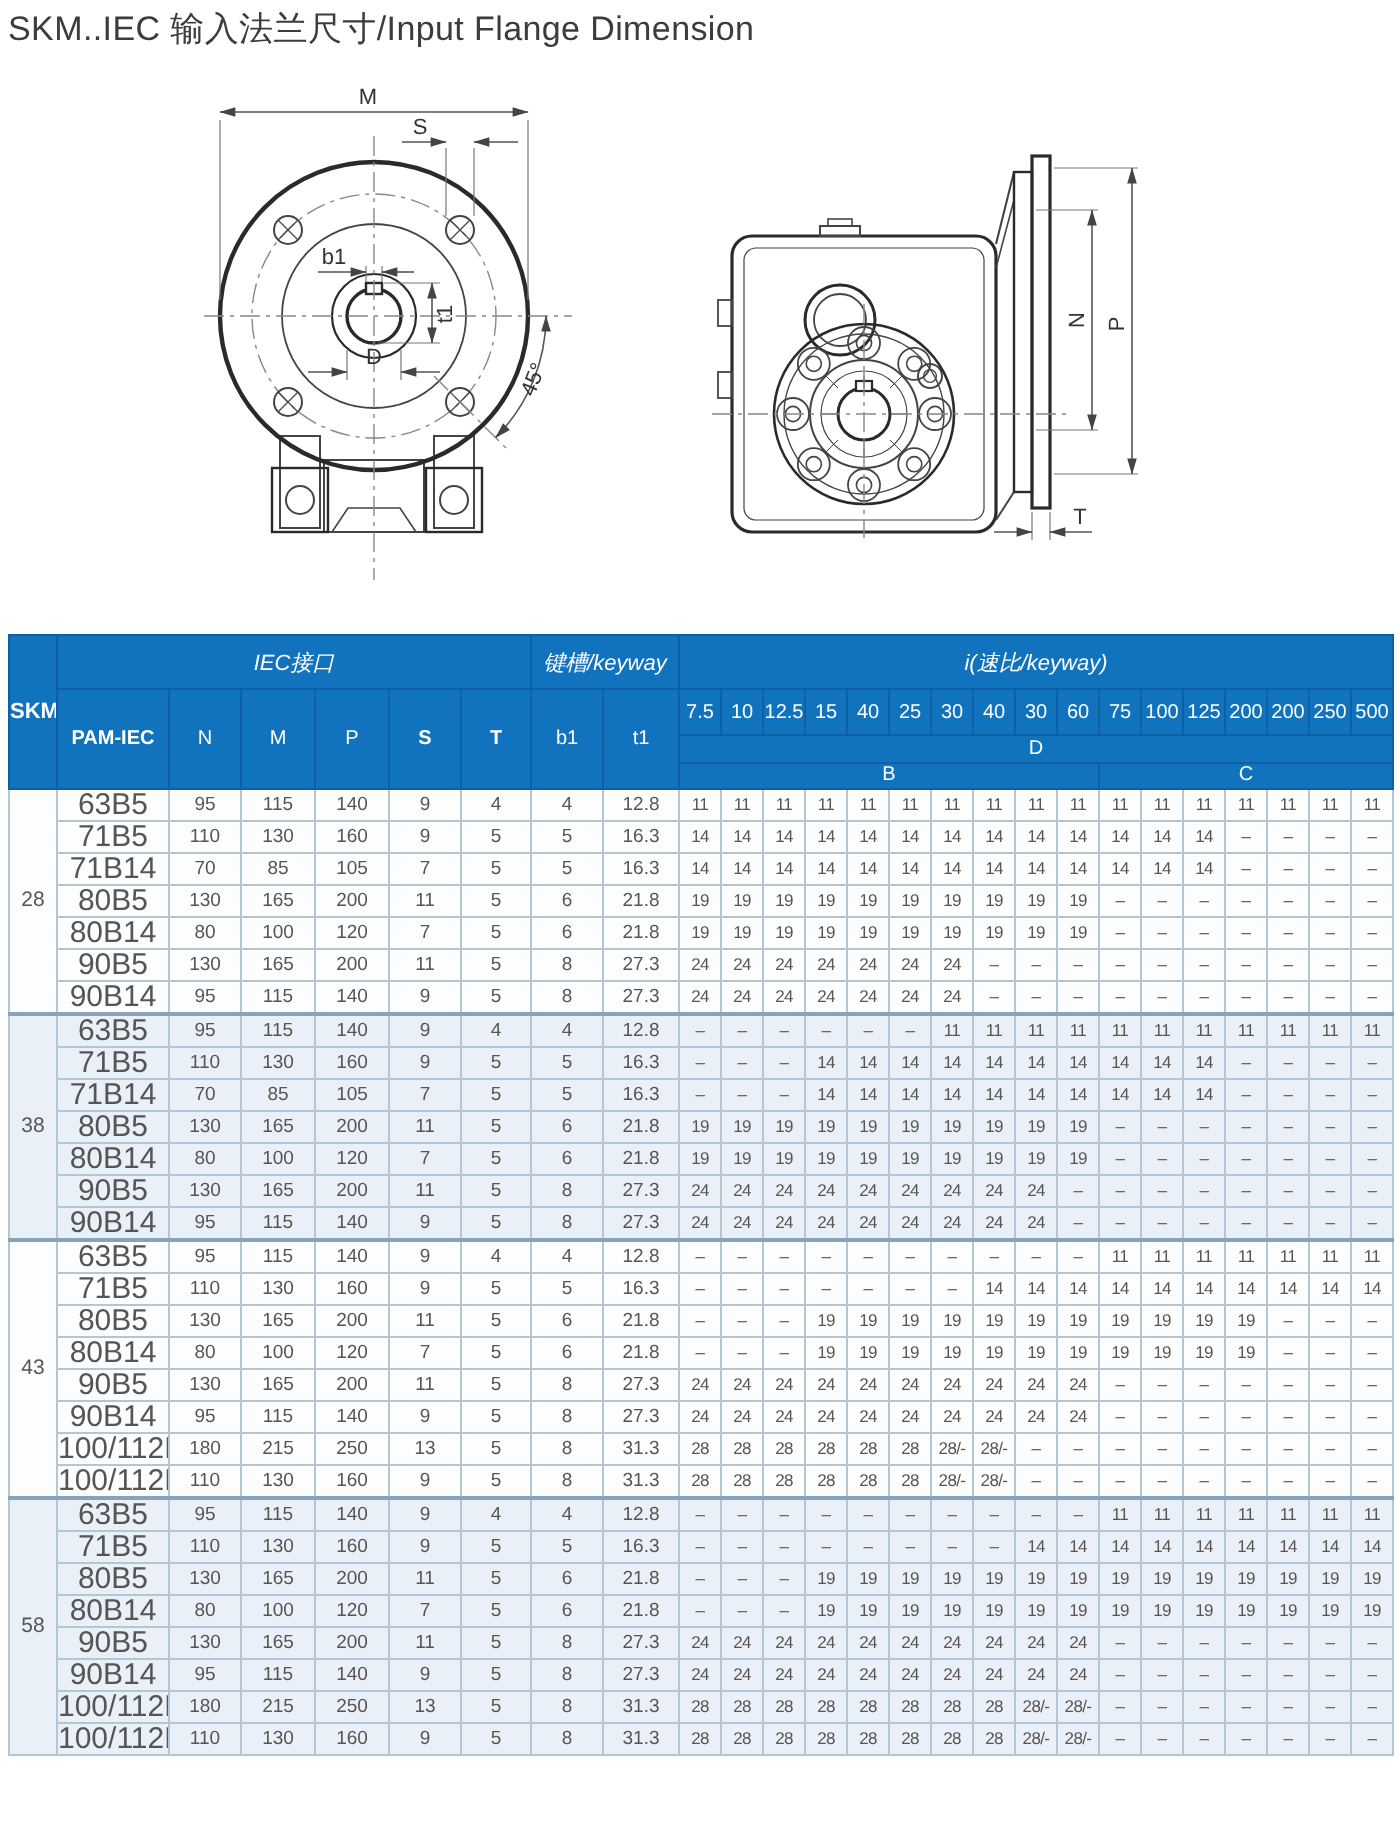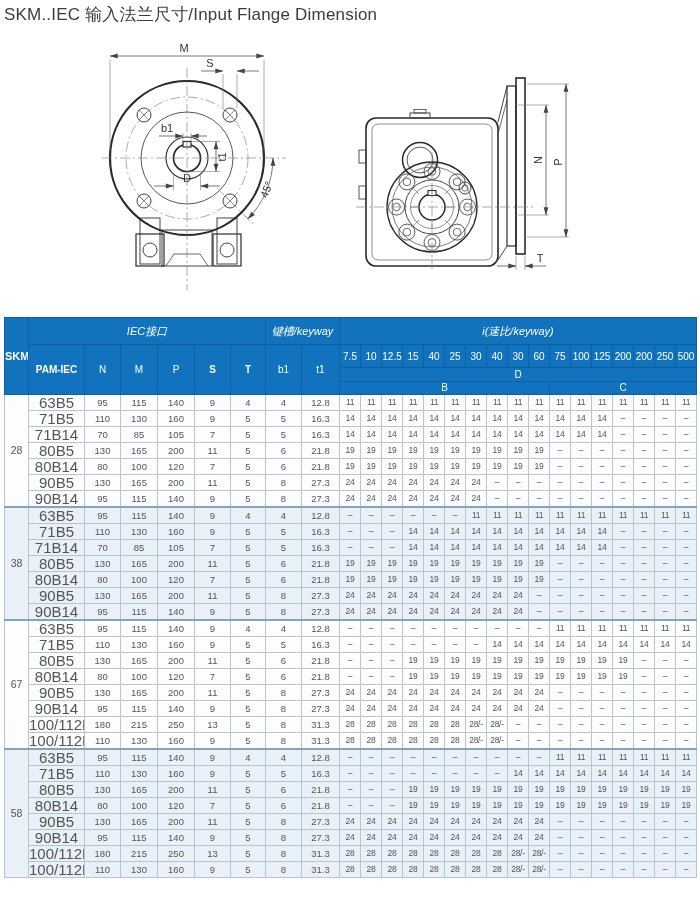--- a/index.html
+++ b/index.html
@@ -654,21 +654,21 @@
             <td class="rat">–</td>
             <td class="rat">–</td>
             <td class="rat">–</td>
             <td class="rat">–</td>
             <td class="rat">–</td>
             <td class="rat">–</td>
             <td class="rat">–</td>
             <td class="rat">–</td>
           </tr>
           <tr class="norm gsep">
-            <td rowspan="8" class="skmcell">67</td>
+            <td rowspan="8" class="skmcell">43</td>
             <td class="pam">63B5</td>
             <td class="dimv">95</td>
             <td class="dimv">115</td>
             <td class="dimv">140</td>
             <td class="dimv">9</td>
             <td class="dimv">4</td>
             <td class="dimv">4</td>
             <td class="dimv">12.8</td>
             <td class="rat">–</td>
             <td class="rat">–</td>

